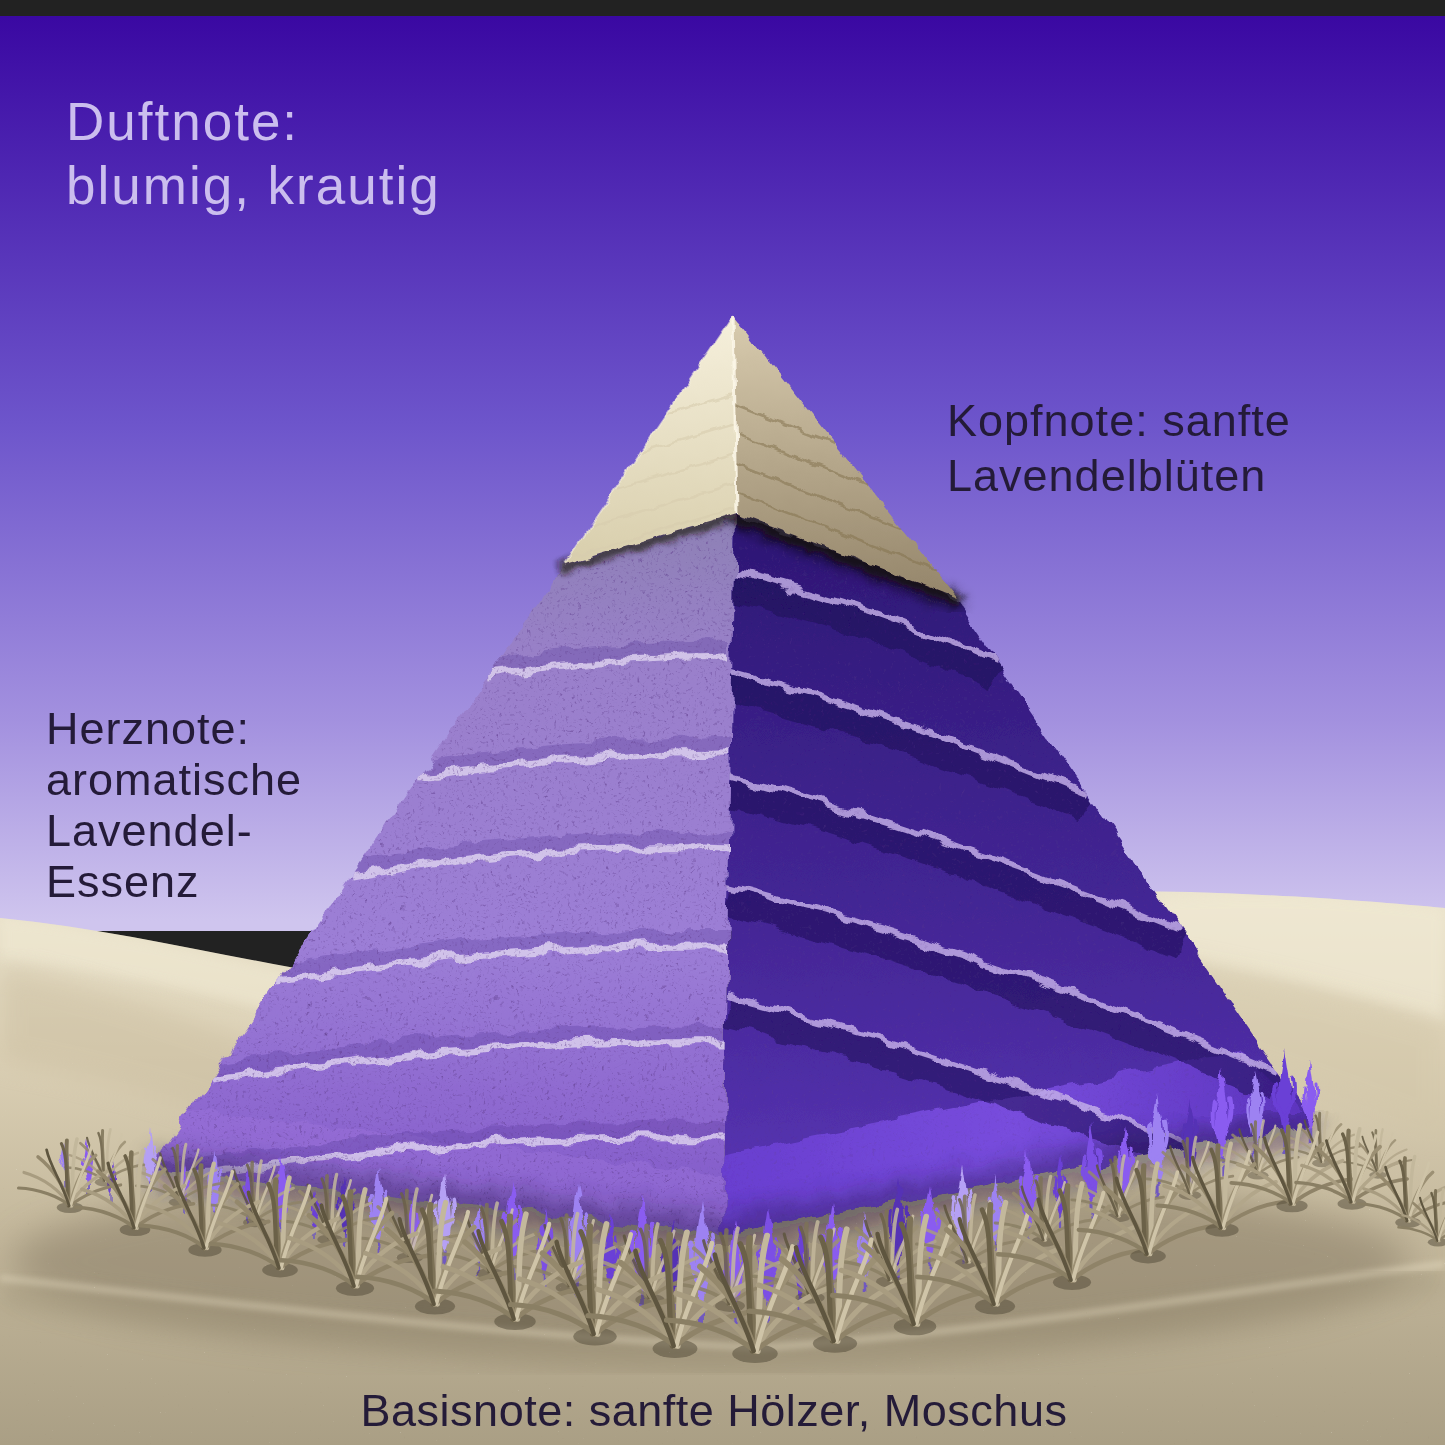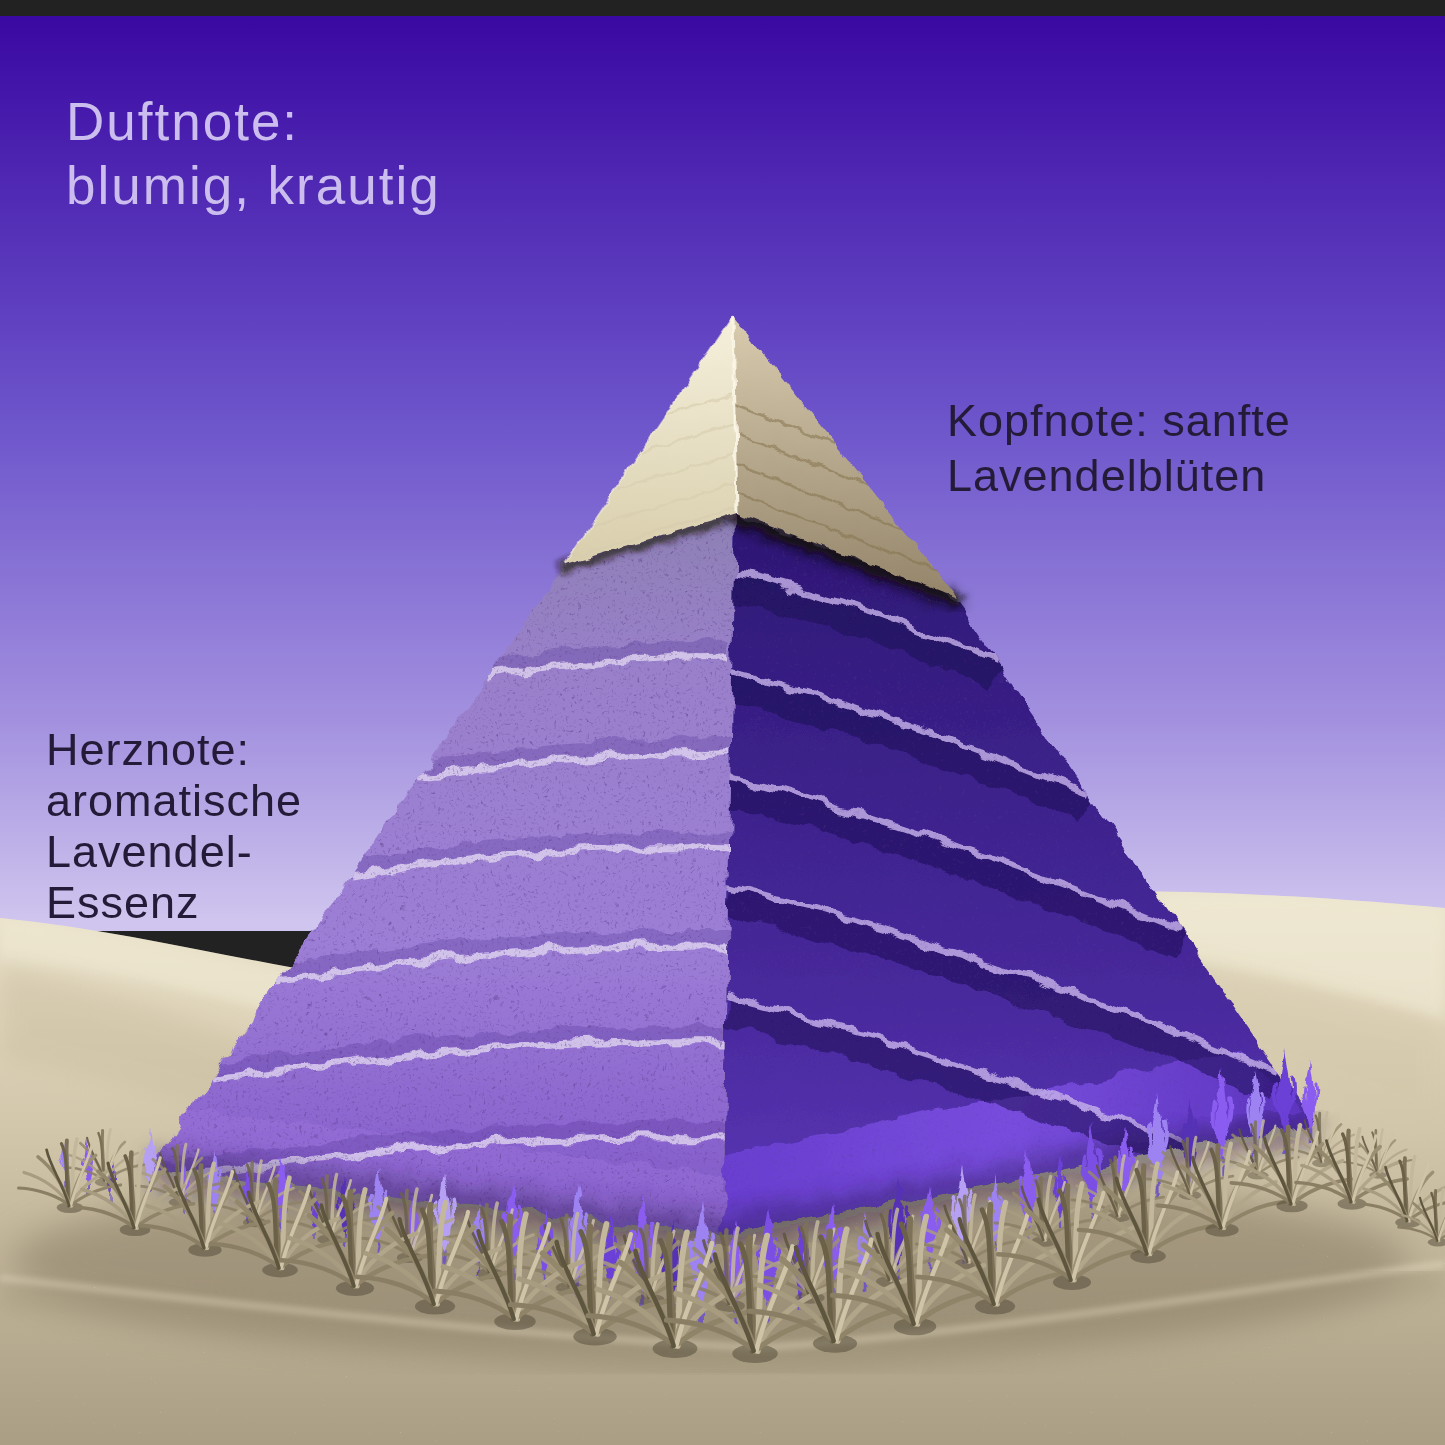--- a/index.html
+++ b/index.html
@@ -14,21 +14,21 @@
   }
   .label-duftnote{
     left:66px;top:74px;font-size:53px;line-height:64px;font-weight:400;
     letter-spacing:2px;color:#cbbeee;
   }
   .label-kopfnote{
     left:947px;top:377px;font-size:45px;line-height:55px;
     letter-spacing:1px;color:#241b38;
   }
   .label-herznote{
-    left:46px;top:708px;font-size:45px;line-height:51px;
+    left:46px;top:687px;font-size:45px;line-height:51px;
     letter-spacing:1px;color:#241b38;
   }
   .label-basisnote{
     left:714px;top:1369px;transform:translateX(-50%);font-size:45px;line-height:52px;
     letter-spacing:0.5px;color:#241b38;white-space:nowrap;
   }
 </style>
 </head>
 <body>
 
@@ -321,14 +321,15 @@
 </svg>
 
 <div class="label label-duftnote">Duftnote:
 blumig, krautig</div>
 <div class="label label-kopfnote">Kopfnote: sanfte
 Lavendelblüten</div>
 <div class="label label-herznote">Herznote:
 aromatische
 Lavendel-
 Essenz</div>
+<div class="label label-basisnote">Basisnote: sanfte Hölzer, Moschus</div>
 
 </div>
 
 </body></html>

